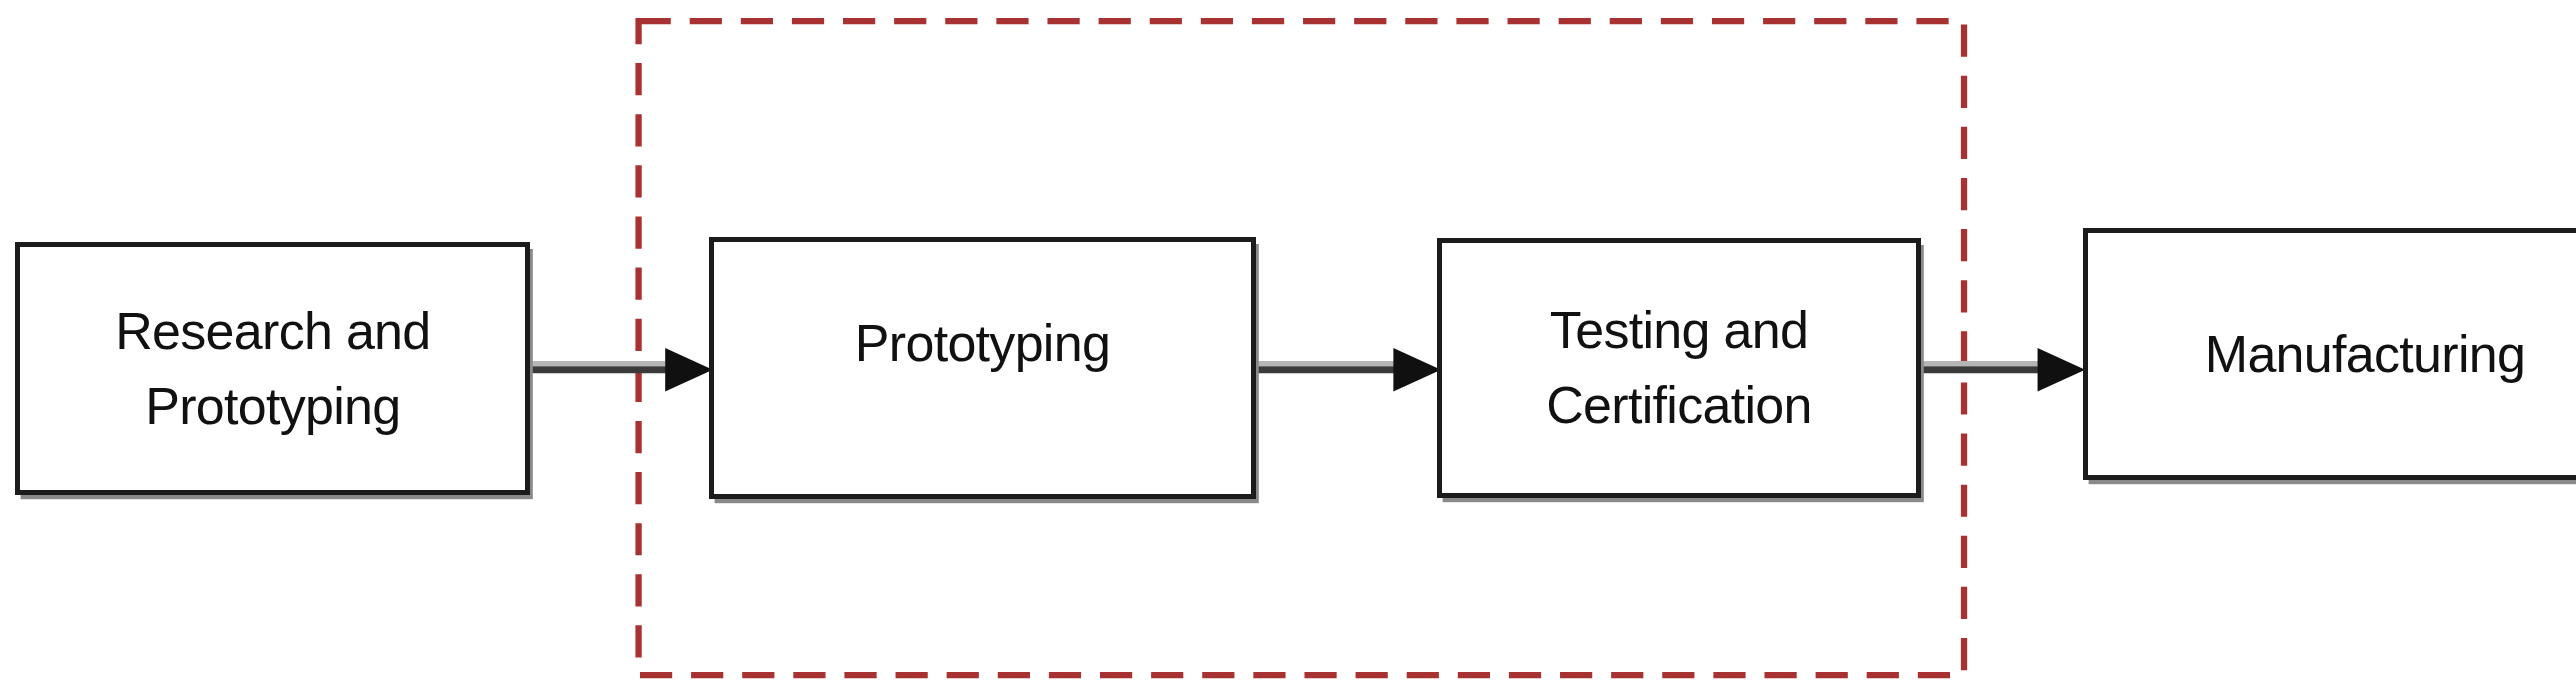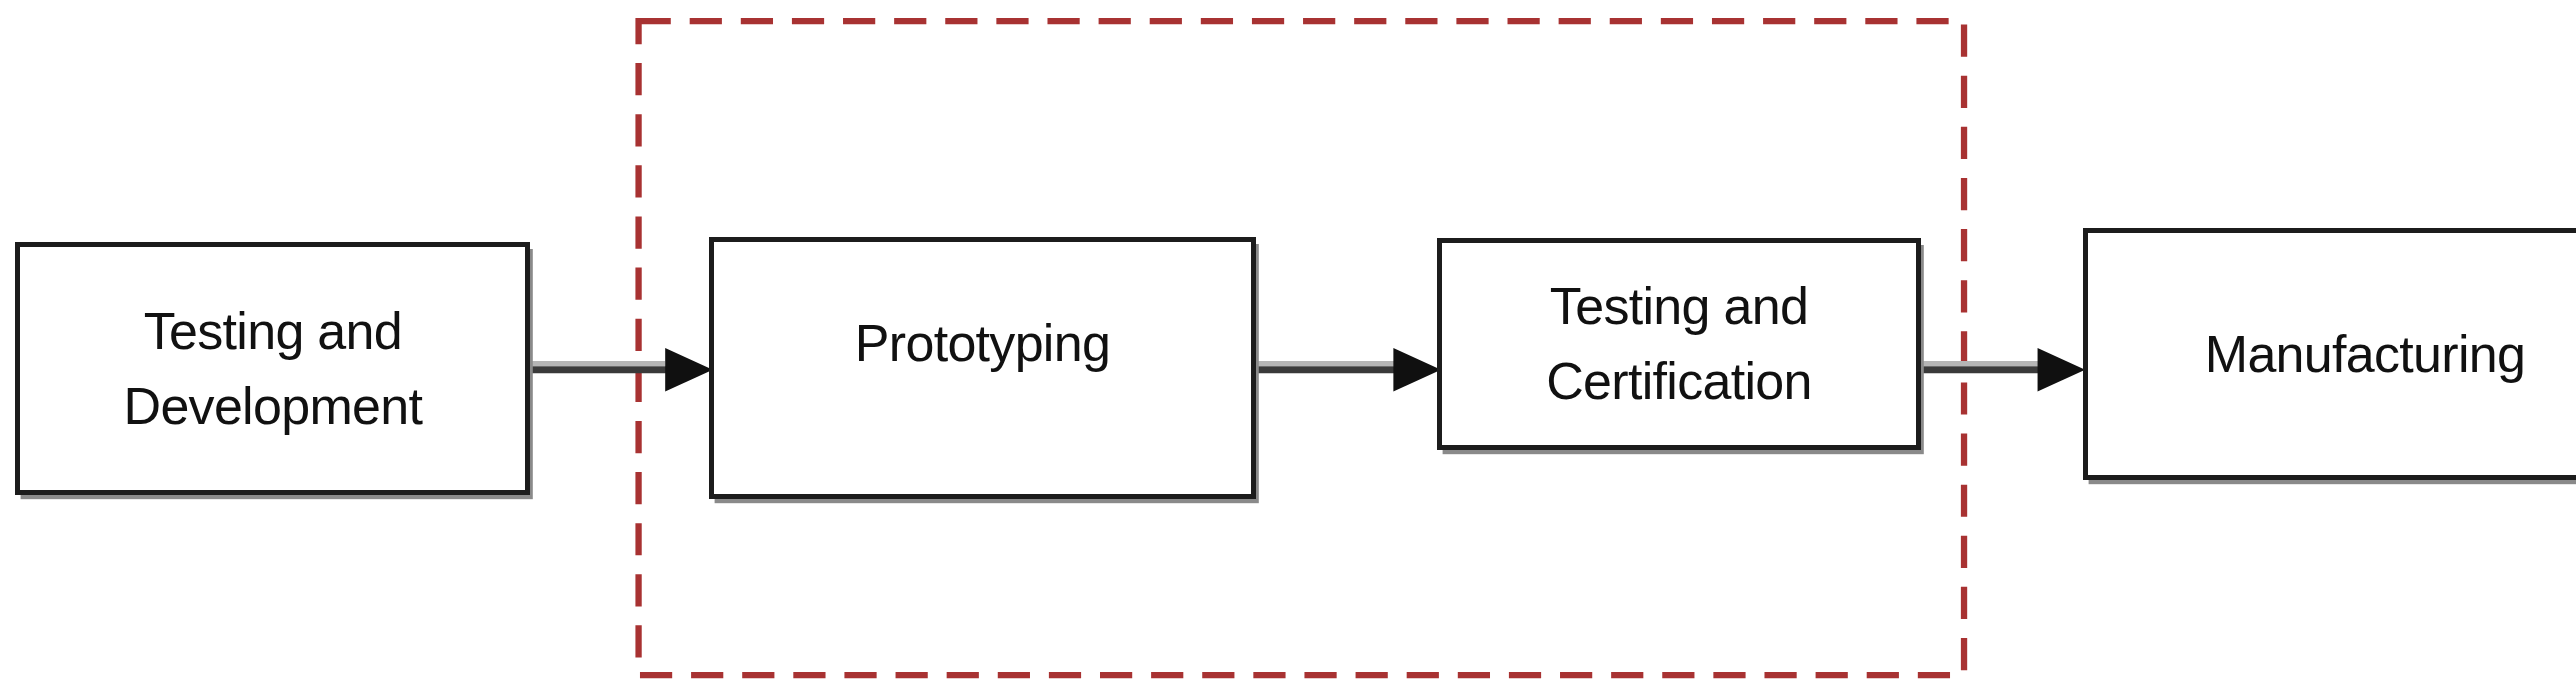--- a/index.html
+++ b/index.html
@@ -61,21 +61,21 @@
     padding: 0 35px;
   }
   .node-label {
     font-size: 52px;
     line-height: 75px;
     letter-spacing: -0.7px;
     color: var(--text);
   }
   .node-1 { left: 15.4px;   top: 242px; width: 515px; height: 253px; }
   .node-2 { left: 709px; top: 237px; width: 547px; height: 262px; padding-bottom: 50px; }
-  .node-3 { left: 1437px; top: 238px; width: 484px; height: 212px; }
+  .node-3 { left: 1437px; top: 238px; width: 484px; height: 260px; }
   .node-4 { left: 2083px; top: 228px; width: 564px; height: 252px; }
 </style>
 </head>
 <body>
 
 <div class="canvas">
 
   <svg class="layer" viewBox="0 0 3679 998" aria-hidden="true">
     <rect class="phase-outline" x="912" y="30" width="1893" height="934"></rect>
 
@@ -92,21 +92,21 @@
     </g>
 
     <g>
       <line class="shaft-hi" x1="2740" y1="519" x2="2912" y2="519"></line>
       <line class="shaft" x1="2740" y1="528" x2="2920" y2="528"></line>
       <polygon class="head" points="2910,497 2978,528 2910,559"></polygon>
     </g>
   </svg>
 
   <div class="node node-1">
-    <span class="node-label">Testing and Development</span>
+    <span class="node-label">Research and Prototyping</span>
   </div>
 
   <div class="node node-2">
     <span class="node-label">Prototyping</span>
   </div>
 
   <div class="node node-3">
     <span class="node-label">Testing and Certification</span>
   </div>
 

